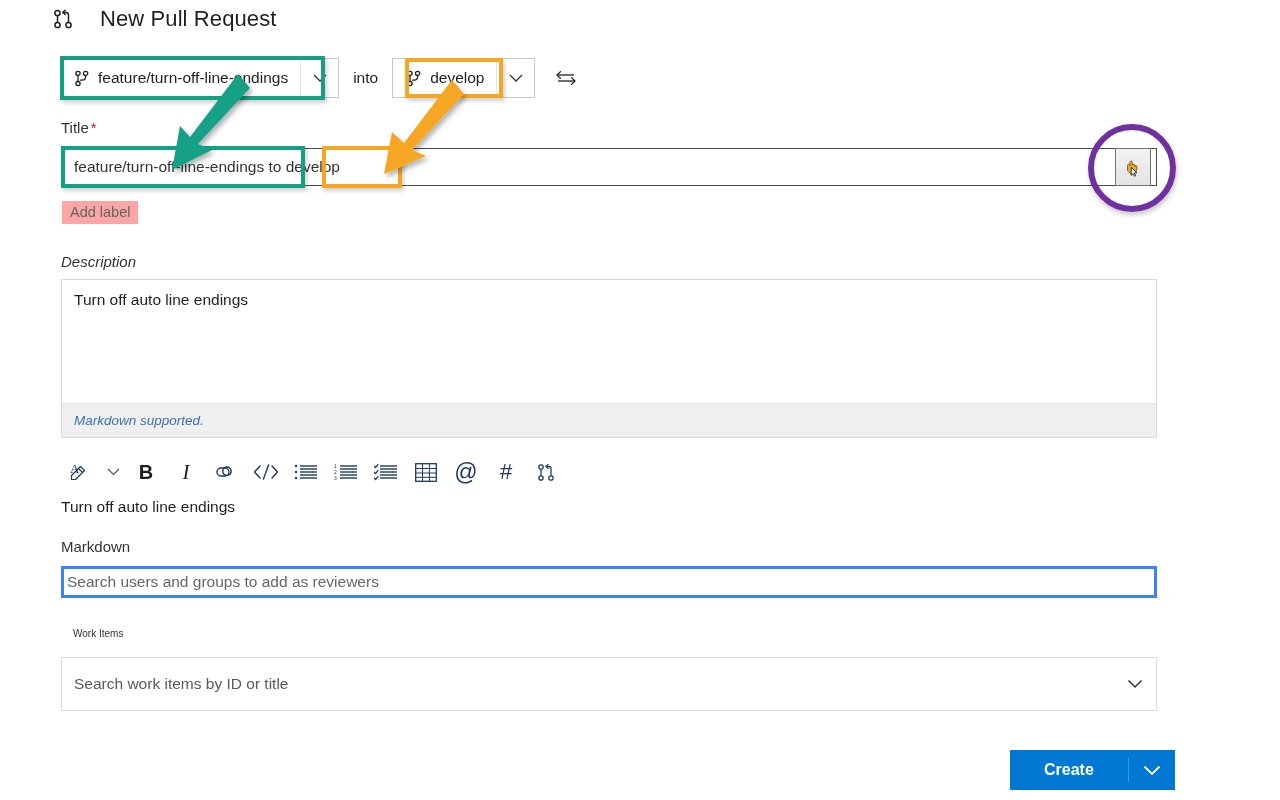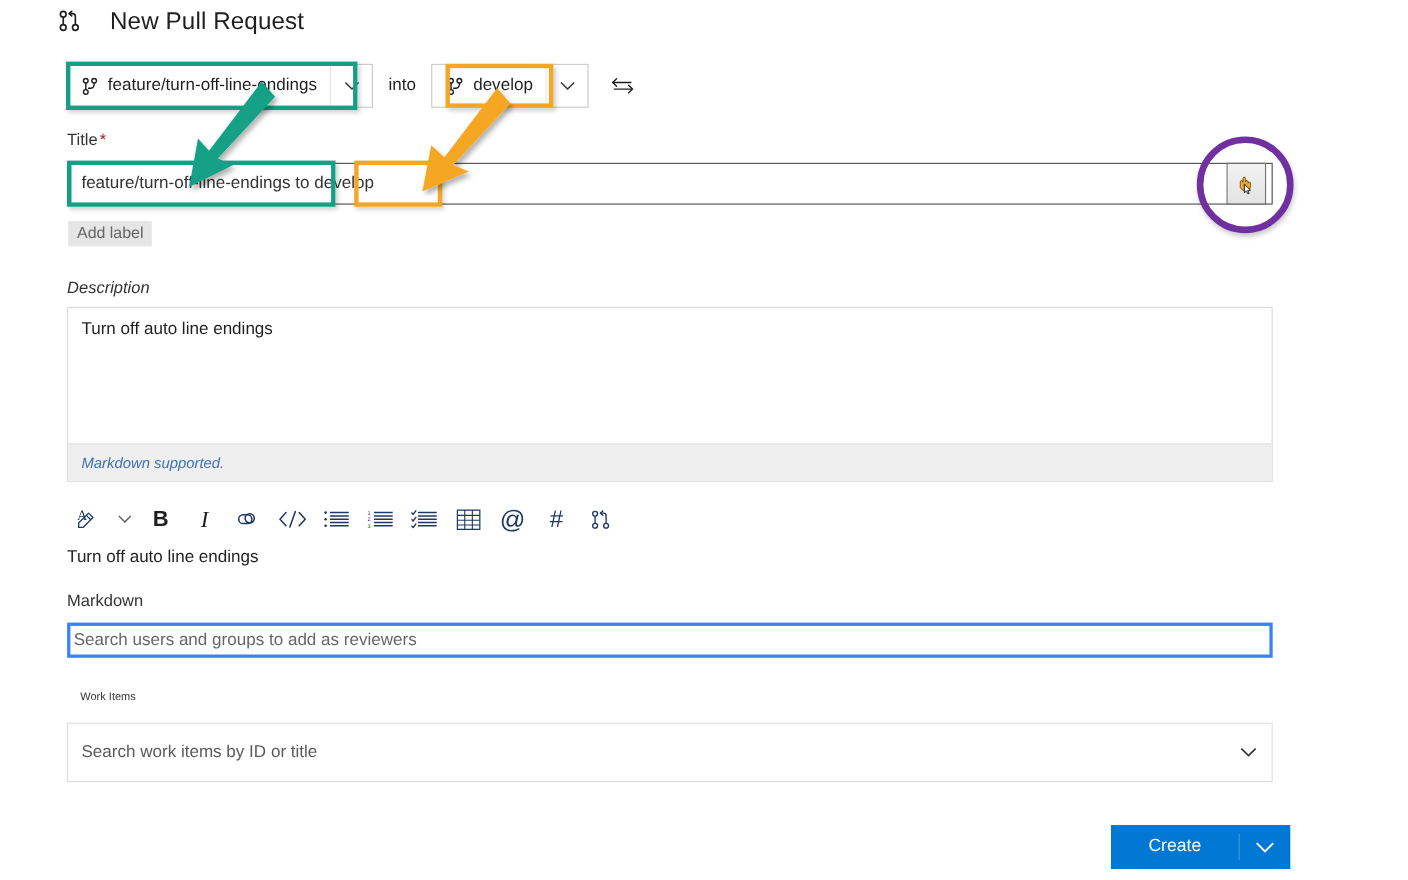--- a/index.html
+++ b/index.html
@@ -71,21 +71,21 @@
     width: 36px; height: 38px;
     border: 1px solid #707070;
     background: linear-gradient(to bottom, #f2f2f2 0%, #e3e3e3 100%);
     display: flex; align-items: center; justify-content: center;
     cursor: pointer;
   }
 
   
   .add-label-btn {
     position: absolute; left: 62px; top: 201px;
-    background: #e5e5e5; color: #646464;
+    background: #fca5a5; color: #646464;
     font-size: 14.5px; padding: 3px 8px 4px 8px;
     cursor: pointer; border: 0;
     font-family: "Liberation Sans", sans-serif;
   }
 
   
   .desc-label { position: absolute; left: 61px; top: 253px; font-size: 15px; color: #333; font-style: italic; }
   .desc-box {
     position: absolute; left: 61px; top: 279px;
     width: 1096px; height: 159px;
@@ -154,21 +154,21 @@
   .wi-caret { width: 42px; display: flex; align-items: center; justify-content: center; cursor: pointer; }
 
   
   .create-group {
     position: absolute; left: 1010px; top: 750px;
     display: flex; align-items: stretch; height: 40px;
     background: #0078d4;
   }
   .create-main {
     display: flex; align-items: center; justify-content: center;
-    padding: 0 34px; color: #fff; font-size: 16px; font-weight: normal;
+    padding: 0 34px; color: #fff; font-size: 16px; font-weight: bold;
     cursor: pointer;
   }
   .create-sep { width: 1px; background: #3e9ae0; margin: 8px 0; }
   .create-caret {
     width: 46px; display: flex; align-items: center; justify-content: center; cursor: pointer;
   }
 
   
   .anno { position: absolute; pointer-events: none; }
   .anno-rect { position: absolute; pointer-events: none; background: transparent; }

